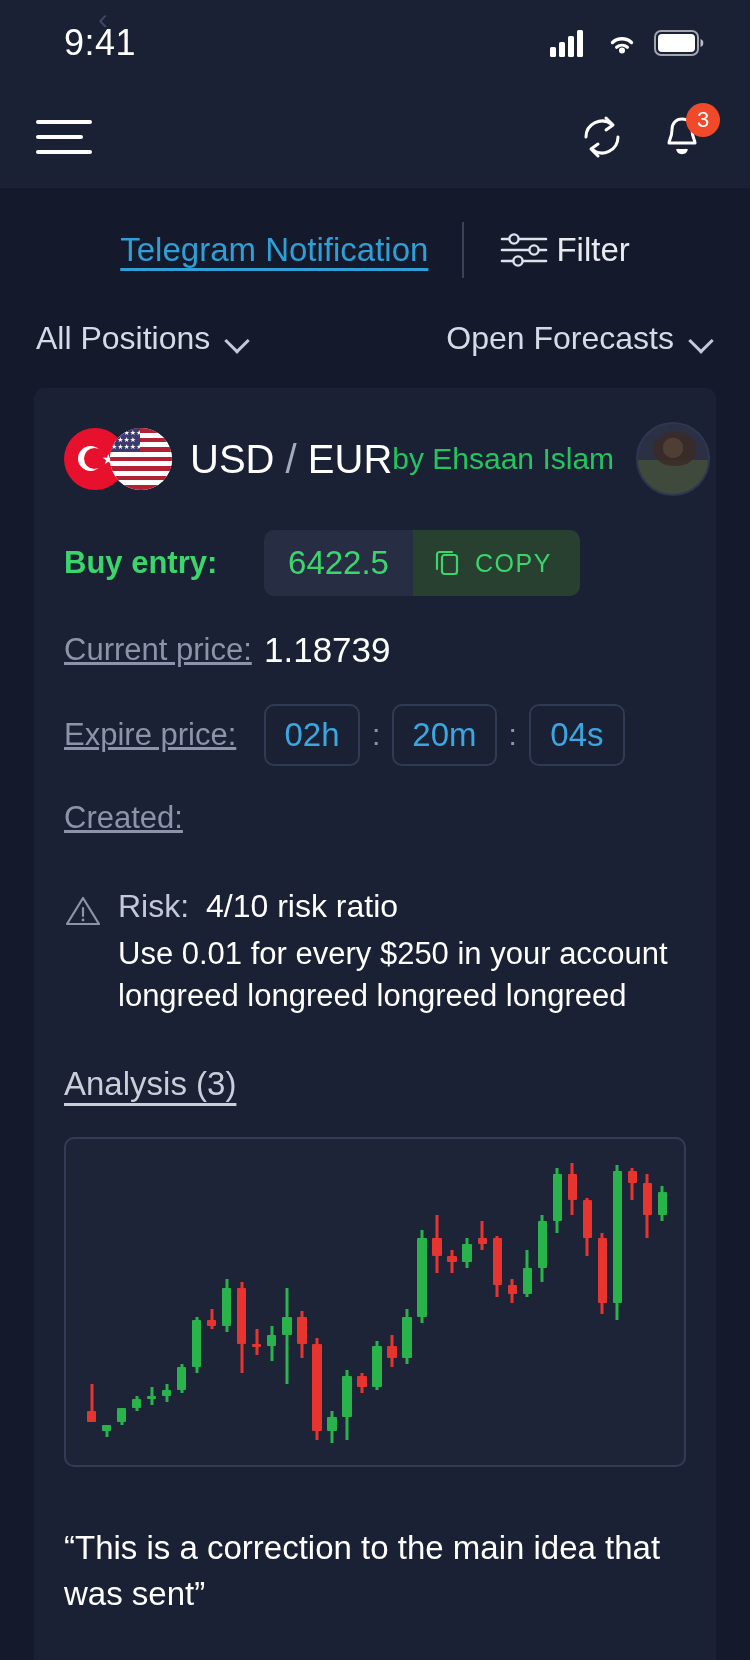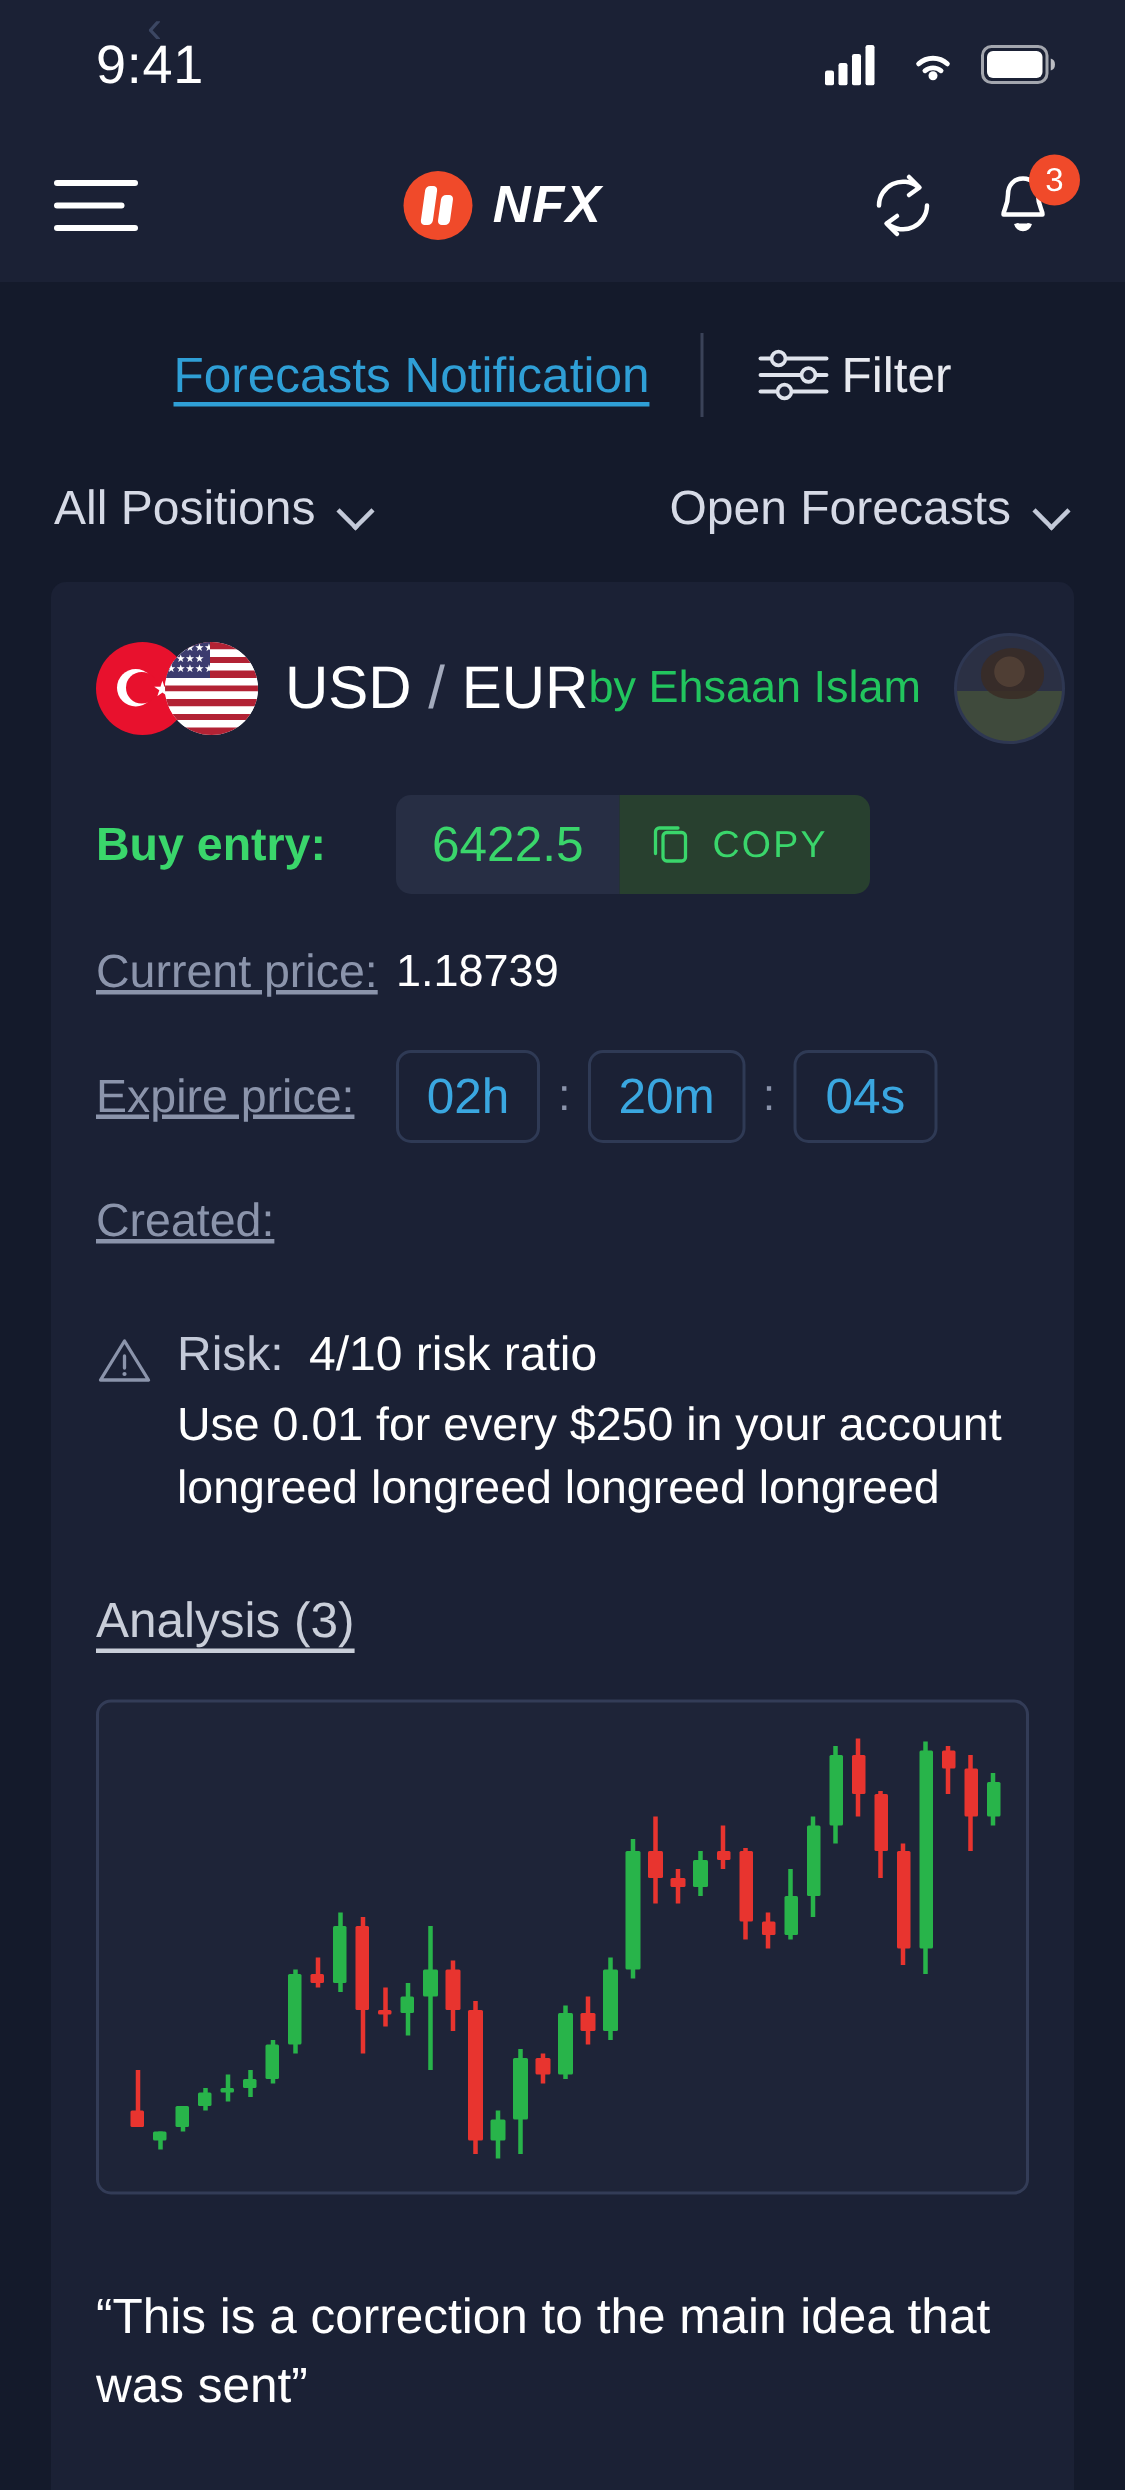--- a/index.html
+++ b/index.html
@@ -138,21 +138,21 @@
   .entry-val {
     background:#272e44; color:#3ad66b; font-size:33px;
     padding:14px 0; width:149px; text-align:center;
   }
   .copy-btn {
     background:#28402f; color:#3ad66b; font-size:25px; letter-spacing:1.5px;
     padding:14px 28px 14px 22px; display:flex; align-items:center; gap:14px;
     cursor:pointer;
   }
 
-  .cur-price { color:#fff; font-size:30px; }
+  .cur-price { color:#fff; font-size:35px; }
 
   .time-boxes { display:flex; align-items:center; gap:10px; }
   .tbox {
     border:2px solid #2f3a55; border-radius:10px; padding:10px 18px;
     color:#3aa7e0; font-size:33px; min-width:96px; text-align:center;
   }
   .tsep { color:#8b94ab; font-size:30px; padding:0 2px; }
   .created-val { color:#8b94ab; font-size:32px; }
 
   
@@ -207,27 +207,20 @@
     </div>
   </div>
 
   <div class="navbar">
     <div class="burger">
         <i></i>
         <i></i>
         <i></i>
       </div>
 
-    <div class="brand">
-      <div class="brand-mark">
-        <span class="m1"></span>
-          <span class="m2"></span>
-      </div>
-      <div class="brand-text">NFX</div>
-    </div>
 
     <div class="nav-icons">
       <div class="icon-btn">
         <svg width="48" height="48" viewBox="0 0 48 48">
           <path d="M8 24a16 16 0 0126-12.4" stroke="#fff" stroke-width="3" fill="none" stroke-linecap="round"></path>
           <path d="M40 24a16 16 0 01-26 12.4" stroke="#fff" stroke-width="3" fill="none" stroke-linecap="round"></path>
           <path d="M28 5l7 7-7 5" stroke="#fff" stroke-width="3" fill="none" stroke-linecap="round" stroke-linejoin="round"></path>
           <path d="M20 43l-7-7 7-5" stroke="#fff" stroke-width="3" fill="none" stroke-linecap="round" stroke-linejoin="round"></path>
         </svg>
       </div>
@@ -235,21 +228,21 @@
         <svg width="44" height="48" viewBox="0 0 44 48">
           <path d="M22 6c-6 0-10 4.4-10 10.5 0 8-3 10-3 13.5h26c0-3.5-3-5.5-3-13.5C32 10.4 28 6 22 6z" stroke="#fff" stroke-width="3" fill="none" stroke-linejoin="round"></path>
           <path d="M17.5 36a4.6 4.6 0 009 0" stroke="#fff" stroke-width="3" fill="#fff" stroke-linejoin="round"></path>
         </svg>
         <div class="badge">3</div>
       </div>
     </div>
   </div>
 
   <div class="filterrow">
-    <div class="tg-link">Forecasts Notification</div>
+    <div class="tg-link">Telegram Notification</div>
     <div class="vdiv"></div>
     <div class="filter-btn">
       <svg width="52" height="40" viewBox="0 0 52 40">
         <line x1="4" y1="9" x2="48" y2="9" stroke="#dfe3ec" stroke-width="2.6" stroke-linecap="round"></line>
         <line x1="4" y1="20" x2="48" y2="20" stroke="#dfe3ec" stroke-width="2.6" stroke-linecap="round"></line>
         <line x1="4" y1="31" x2="48" y2="31" stroke="#dfe3ec" stroke-width="2.6" stroke-linecap="round"></line>
         <circle cx="16" cy="9" r="4.6" fill="#1b2135" stroke="#dfe3ec" stroke-width="2.4"></circle>
         <circle cx="36" cy="20" r="4.6" fill="#1b2135" stroke="#dfe3ec" stroke-width="2.4"></circle>
         <circle cx="20" cy="31" r="4.6" fill="#1b2135" stroke="#dfe3ec" stroke-width="2.4"></circle>
       </svg>

